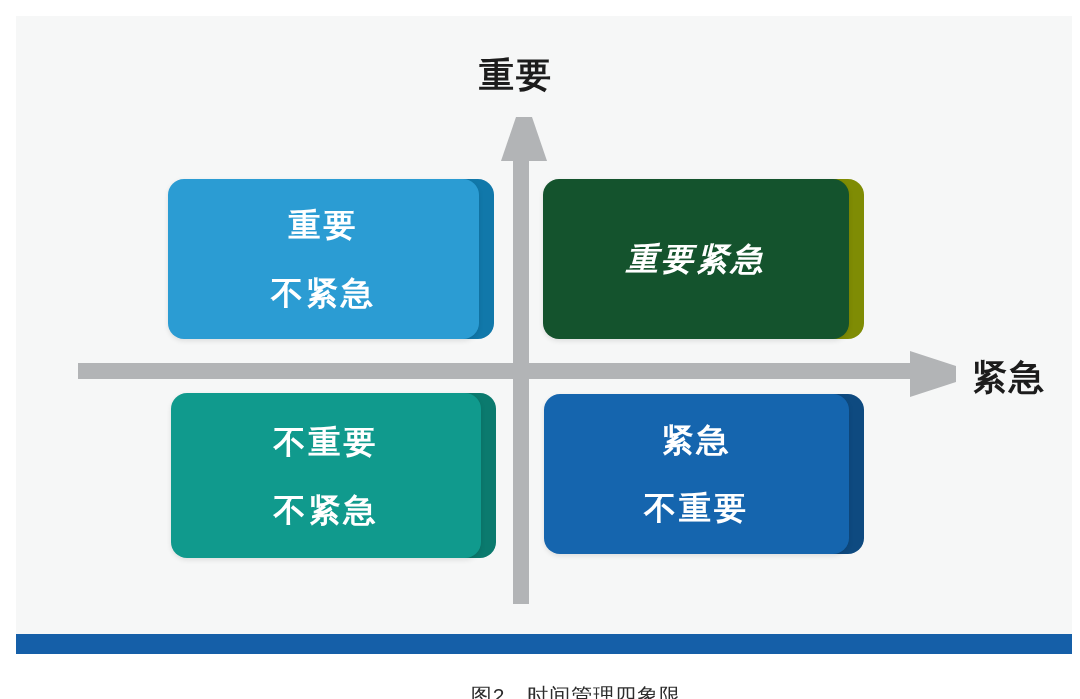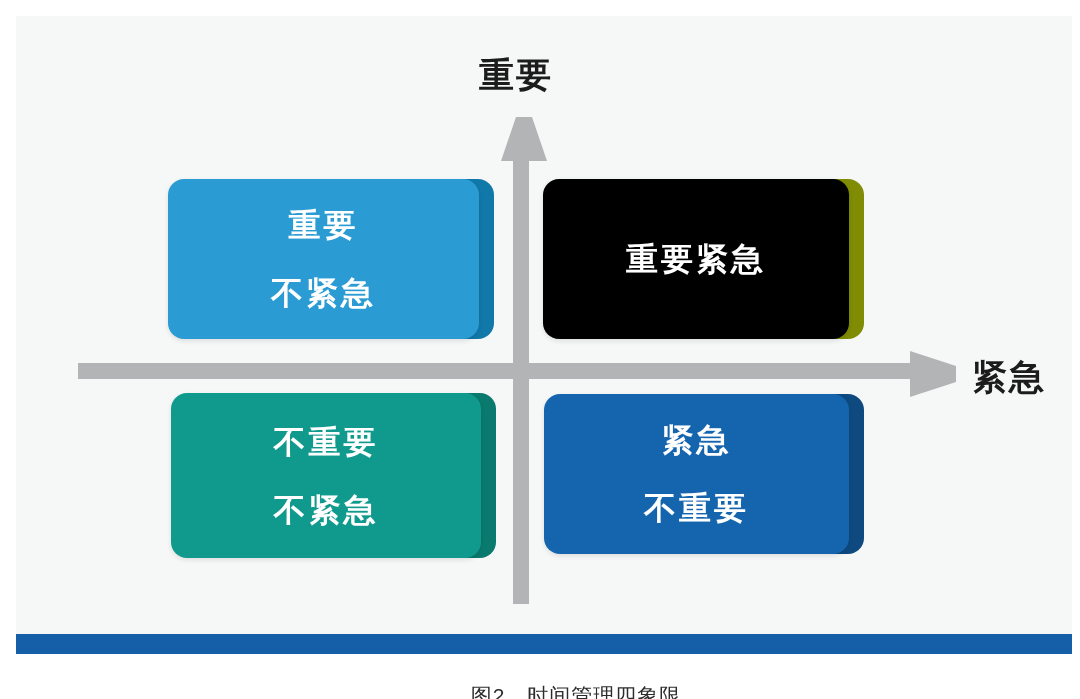--- a/index.html
+++ b/index.html
@@ -141,21 +141,21 @@
     <div class="box box-tl">
       <div class="edge" style="background-color: rgb(17, 120, 170);"></div>
       <div class="face" style="background-color: rgb(43, 156, 211);">
         <span>重要</span>
         <span>不紧急</span>
       </div>
     </div>
 
     <div class="box box-tr">
       <div class="edge" style="background-color: rgb(127, 140, 4);"></div>
-      <div class="face" style="background-color: #000000;">
+      <div class="face" style="background-color: #14532d; font-style: italic;">
         <span>重要紧急</span>
 
       </div>
     </div>
 
     <div class="box box-bl">
       <div class="edge" style="background-color: rgb(11, 122, 110);"></div>
       <div class="face" style="background-color: rgb(16, 154, 141);">
         <span>不重要</span>
         <span>不紧急</span>

